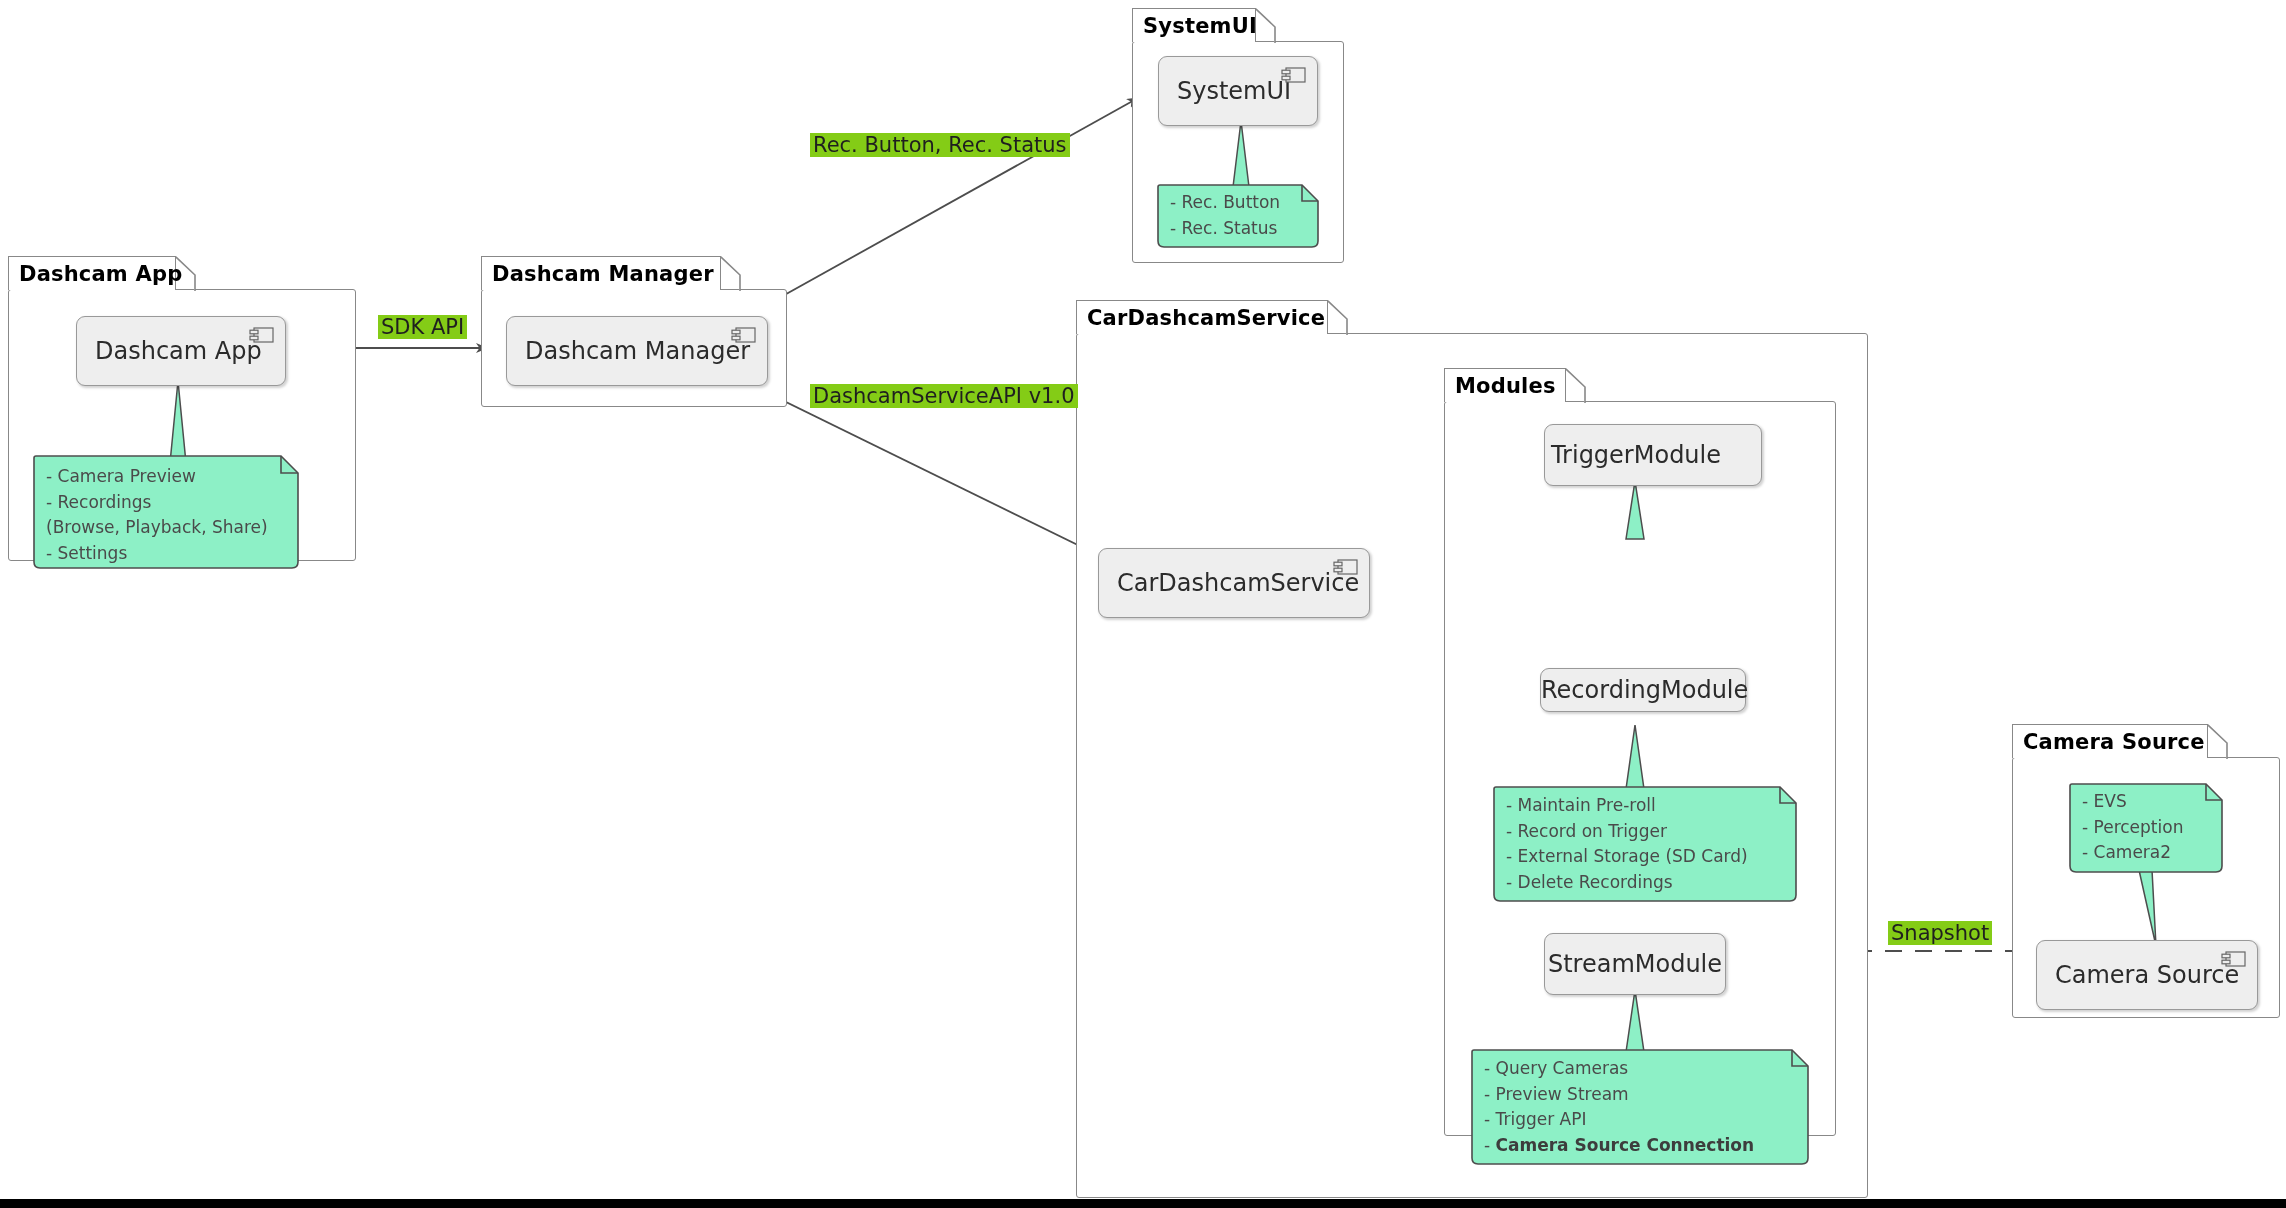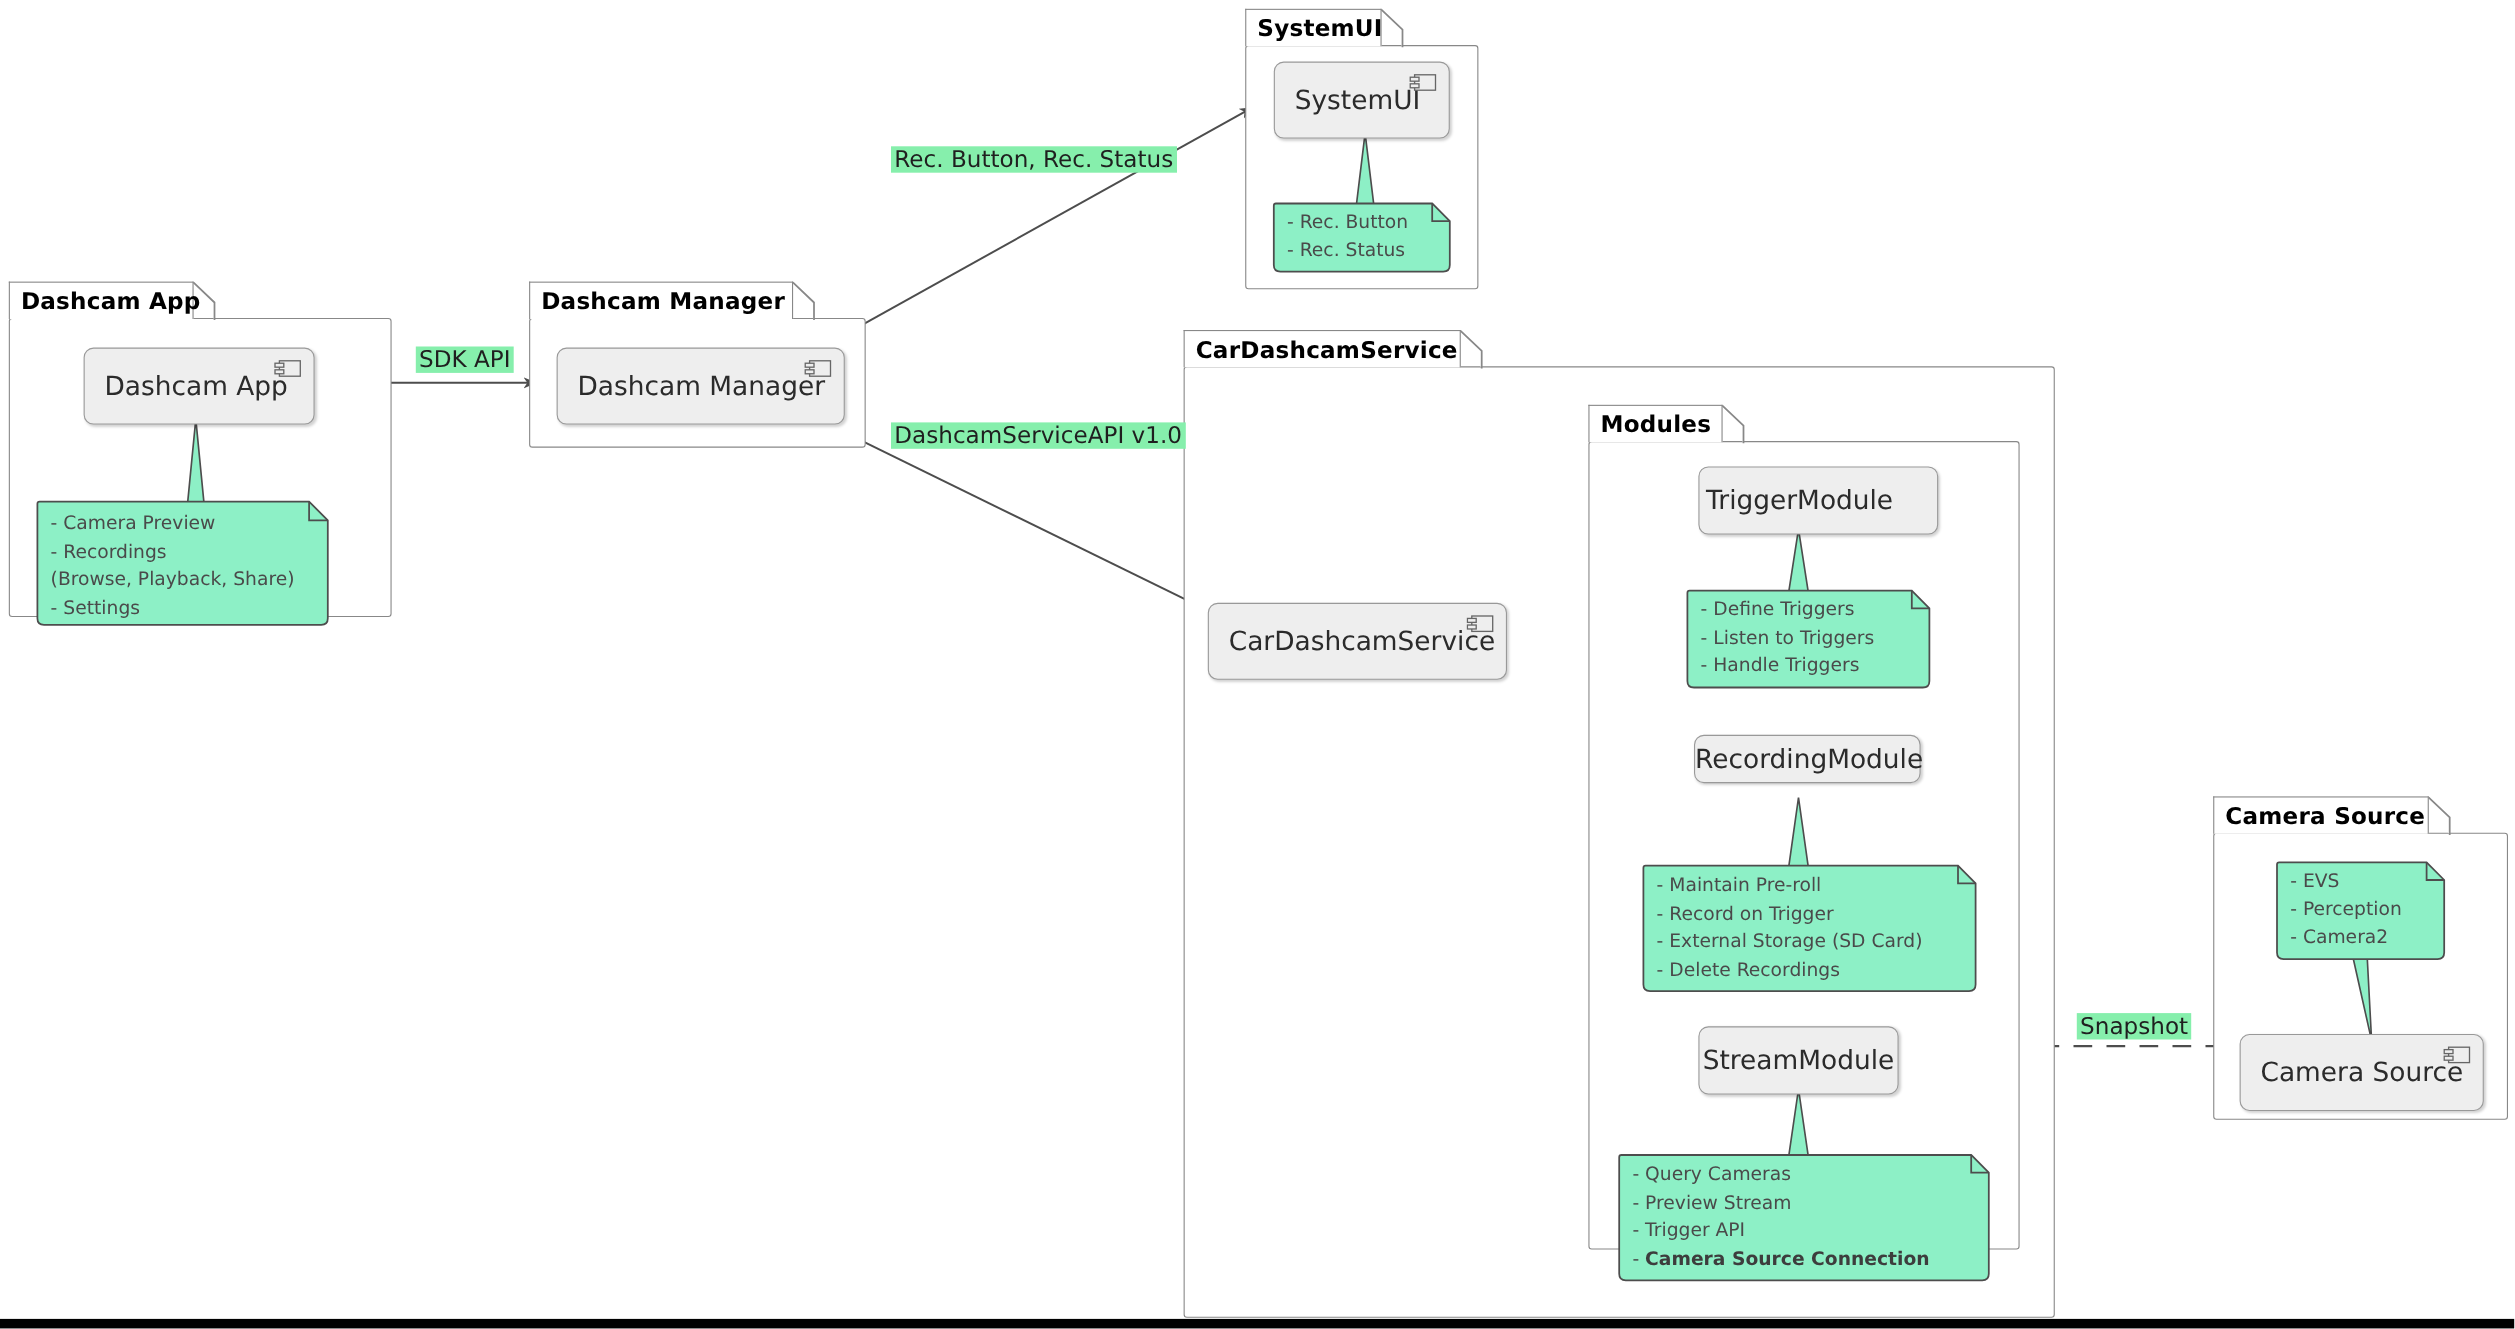--- a/index.html
+++ b/index.html
@@ -114,21 +114,21 @@
     font-weight: bold;
     color: #3d3d3d;
   }
   
   .edge-label {
     position: absolute;
     font-size: 21px;
     color: #1f1f1f;
     white-space: nowrap;
     z-index: 7;
-    background: #86efac;
+    background: #84cc16;
     padding: 0 3px;
   }
   .bottom-bar {
     position: absolute;
     left: 0;
     bottom: 0;
     width: 2286px;
     height: 9px;
     background: #000000;
     z-index: 20;
@@ -290,31 +290,20 @@
         <path d="M0.8,0.8 L20,19 L20,35" stroke="#888888" stroke-width="1.6" fill="#FFFFFF"></path>
       </svg>
       <div class="pkg-body" style="top:33px; width:392px; height:735px;"></div>
 
       <div class="comp" style="left:100px; top:56px; width:218px; height:62px;">
         <span class="comp-label" style="padding-left:0; width:182px; text-align:center;">TriggerModule</span>
       </div>
       <svg style="position:absolute; left:172px; top:113px; width:40px; height:62px; z-index:4; overflow:visible;">
         <path d="M10,58 L19,0 L28,58 z" fill="#8DF0C6" stroke="#4d4d4d" stroke-width="1.5"></path>
       </svg>
-      <div class="note" style="left:88px; top:167px; width:224px; height:92px;">
-        <svg width="224" height="92" viewBox="0 0 224 92">
-          <path d="M2,4 q0,-2 2,-2 L206,2 L222,18 L222,84 q0,6 -6,6 L8,90 q-6,0 -6,-6 Z" fill="#8DF0C6" stroke="#4d4d4d" stroke-width="1.6"></path>
-          <path d="M206,2 L206,18 L222,18" fill="none" stroke="#4d4d4d" stroke-width="1.6"></path>
-        </svg>
-        <div class="note-text" style="padding-top:7px;">
-          <div>- Define Triggers</div>
-          <div>- Listen to Triggers</div>
-          <div>- Handle Triggers</div>
-        </div>
-      </div>
 
       <div class="comp" style="left:96px; top:300px; width:206px; height:44px;">
         <span class="comp-label" style="padding-left:0; width:206px; text-align:center;">RecordingModule</span>
       </div>
       <svg style="position:absolute; left:172px; top:357px; width:40px; height:68px; z-index:4; overflow:visible;">
         <path d="M10,64 L19,0 L28,64 z" fill="#8DF0C6" stroke="#4d4d4d" stroke-width="1.5"></path>
       </svg>
       <div class="note" style="left:48px; top:417px; width:306px; height:118px;">
         <svg width="306" height="118" viewBox="0 0 306 118">
           <path d="M2,4 q0,-2 2,-2 L288,2 L304,18 L304,110 q0,6 -6,6 L8,116 q-6,0 -6,-6 Z" fill="#8DF0C6" stroke="#4d4d4d" stroke-width="1.6"></path>

